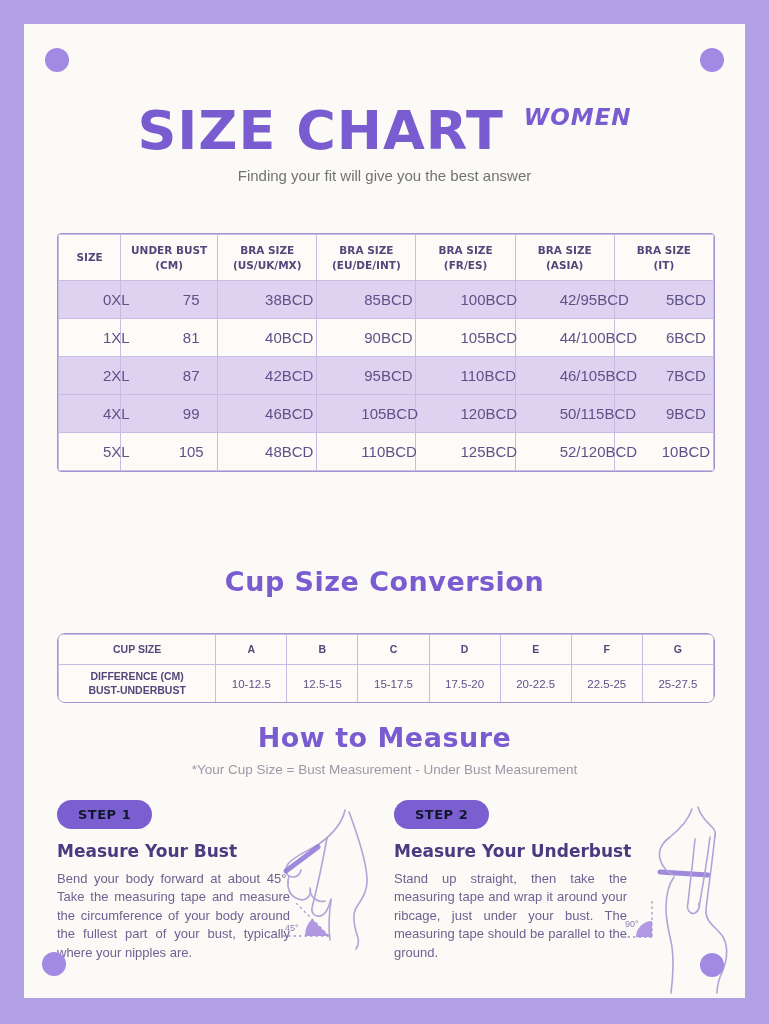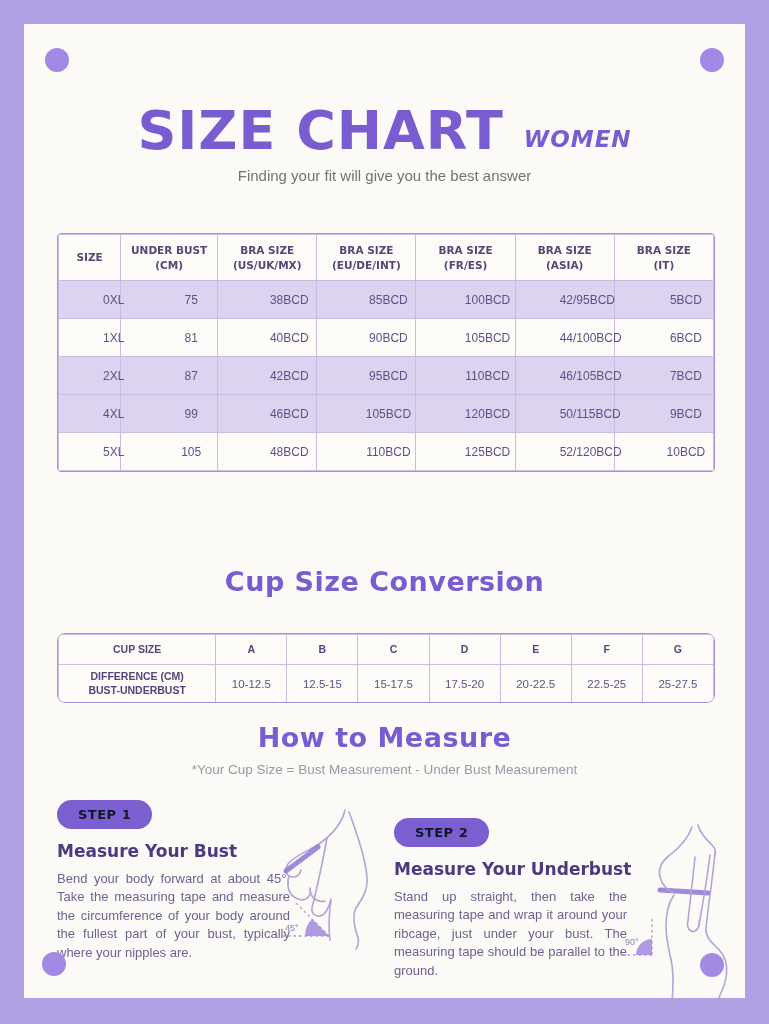--- a/index.html
+++ b/index.html
@@ -17,21 +17,21 @@
     position:absolute;width:24px;height:24px;border-radius:50%;
     background:#a289e4;z-index:5;
   }
   .dot.tl{left:21px;top:24px;}
   .dot.tr{left:676px;top:24px;}
   .dot.bl{left:18px;top:928px;}
   .dot.br{left:676px;top:929px;}
 
   
   .header{position:absolute;left:0;top:80px;width:100%;text-align:center;}
-  .title-row{display:flex;justify-content:center;align-items:flex-end;}
+  .title-row{display:flex;justify-content:center;}
   .main-title{
     font-family:"DejaVu Sans",sans-serif;font-weight:bold;
     font-size:54px;line-height:1;color:#7a5cd1;letter-spacing:1px;
   }
   .title-suffix{
     font-family:"DejaVu Sans",sans-serif;font-weight:bold;font-style:italic;
     font-size:23px;color:#7a5cd1;margin-left:20px;padding-bottom:6px;letter-spacing:1px;
   }
   .tagline{margin-top:9px;font-size:15px;color:#737373;}
 
@@ -43,21 +43,21 @@
   table{border-collapse:collapse;width:100%;height:100%;table-layout:fixed;}
   .size-table th,.size-table td{
     border:1px solid #c9bce4;text-align:center;vertical-align:middle;padding:0;
   }
   .size-table th{
     height:45px;background:#fdfbf8;
     font-family:"DejaVu Sans",sans-serif;font-weight:bold;
     font-size:10.5px;color:#544679;line-height:1.35;
   }
   .size-table td{
-    height:31px;font-size:12px;color:#5e5187;background:#fdfbf8;padding-left:44px;
+    height:31px;font-size:15px;color:#5e5187;background:#fdfbf8;padding-left:44px;
   }
   .size-table tr.shaded td{background:#ddd2f0;}
   .th-line{display:block;}
 
   
   .section-title{
     position:absolute;width:100%;text-align:center;
     font-family:"DejaVu Sans",sans-serif;font-weight:bold;
     font-size:27px;color:#7a5cd1;letter-spacing:.5px;
   }
@@ -82,21 +82,21 @@
   .cup-table .row2{height:38px;}
   .cup-table th{
     font-family:Liberation Sans, sans-serif;font-weight:bold;
     font-size:10.5px;color:#544679;line-height:1.3;
   }
   .cup-table td{font-size:11.5px;color:#5e5187;}
 
   
   .step{position:absolute;}
   .step1{left:33px;top:776px;width:330px;height:175px;}
-  .step2{left:370px;top:776px;width:352px;height:195px;margin-top:18px;}
+  .step2{left:370px;top:776px;width:352px;height:195px;}
   .step-badge{
     display:inline-block;background:#7b5ed0;color:#0f172a;
     font-family:"DejaVu Sans",sans-serif;font-weight:bold;font-size:13px;
     padding:7px 21px;border-radius:15px;letter-spacing:.5px;
   }
   .step-heading{
     margin-top:12px;font-family:"DejaVu Sans",sans-serif;font-weight:bold;
     font-size:17px;color:#4a3a80;
   }
   .step-body{

